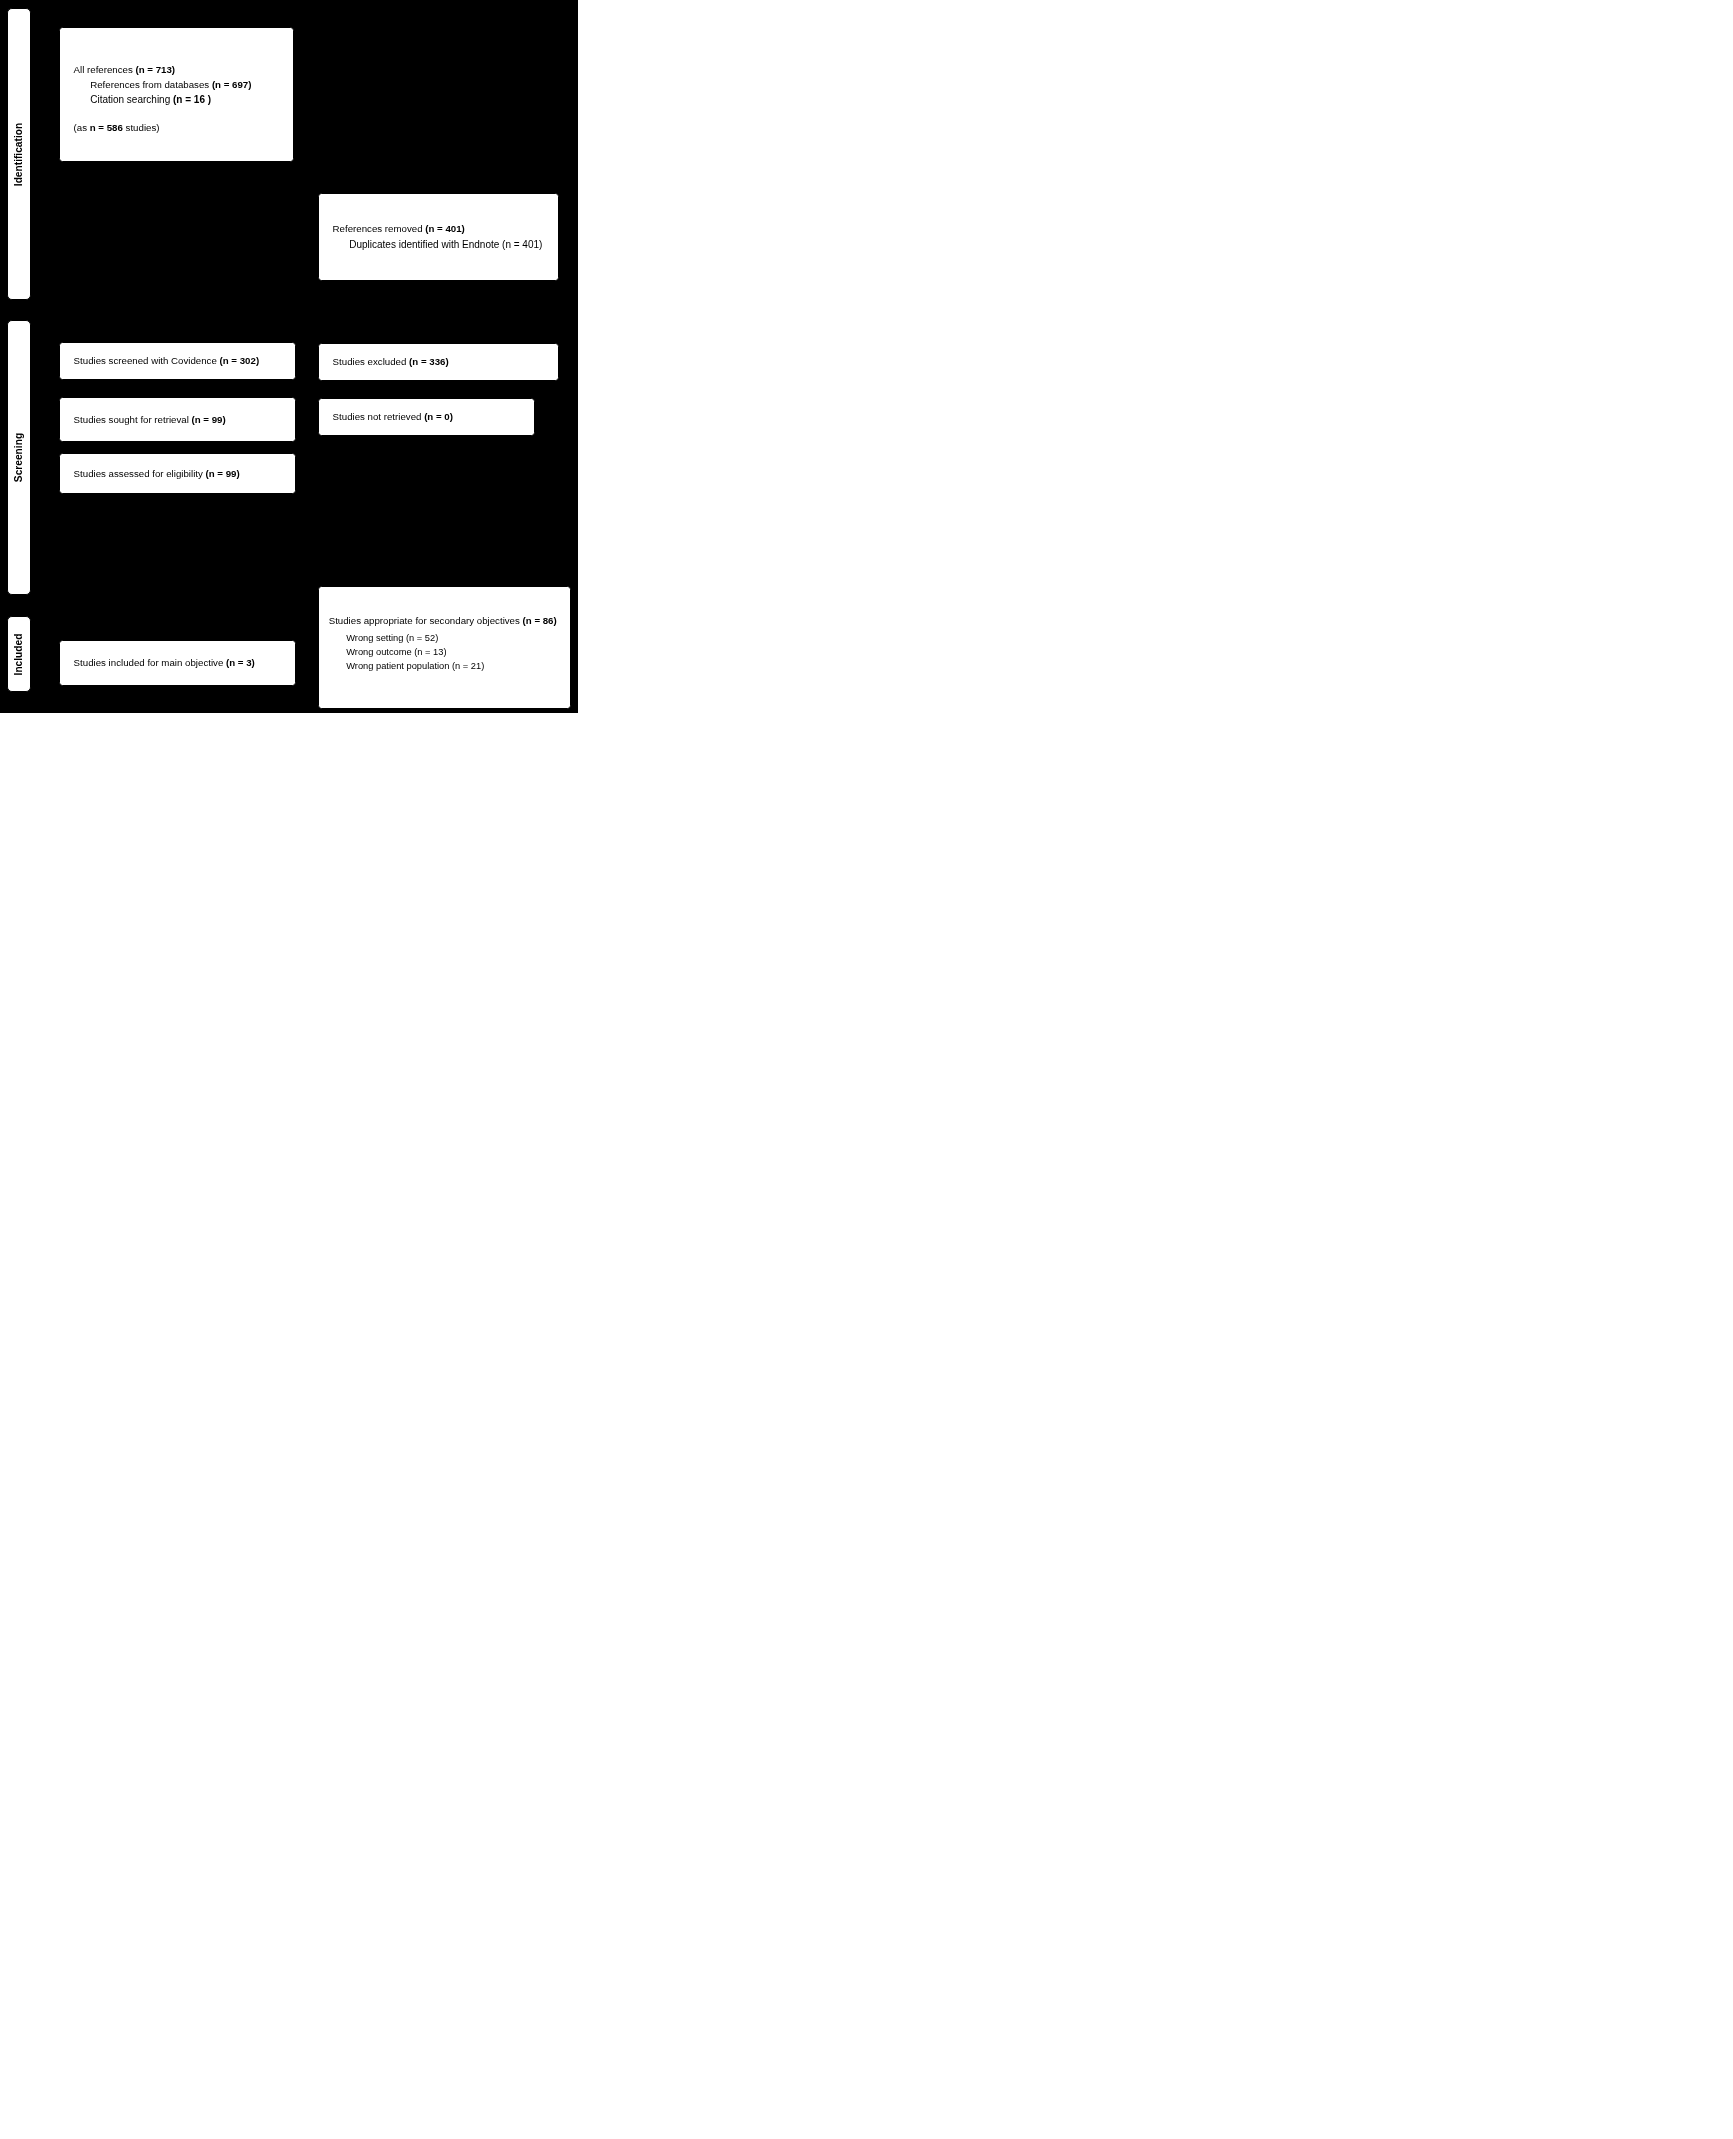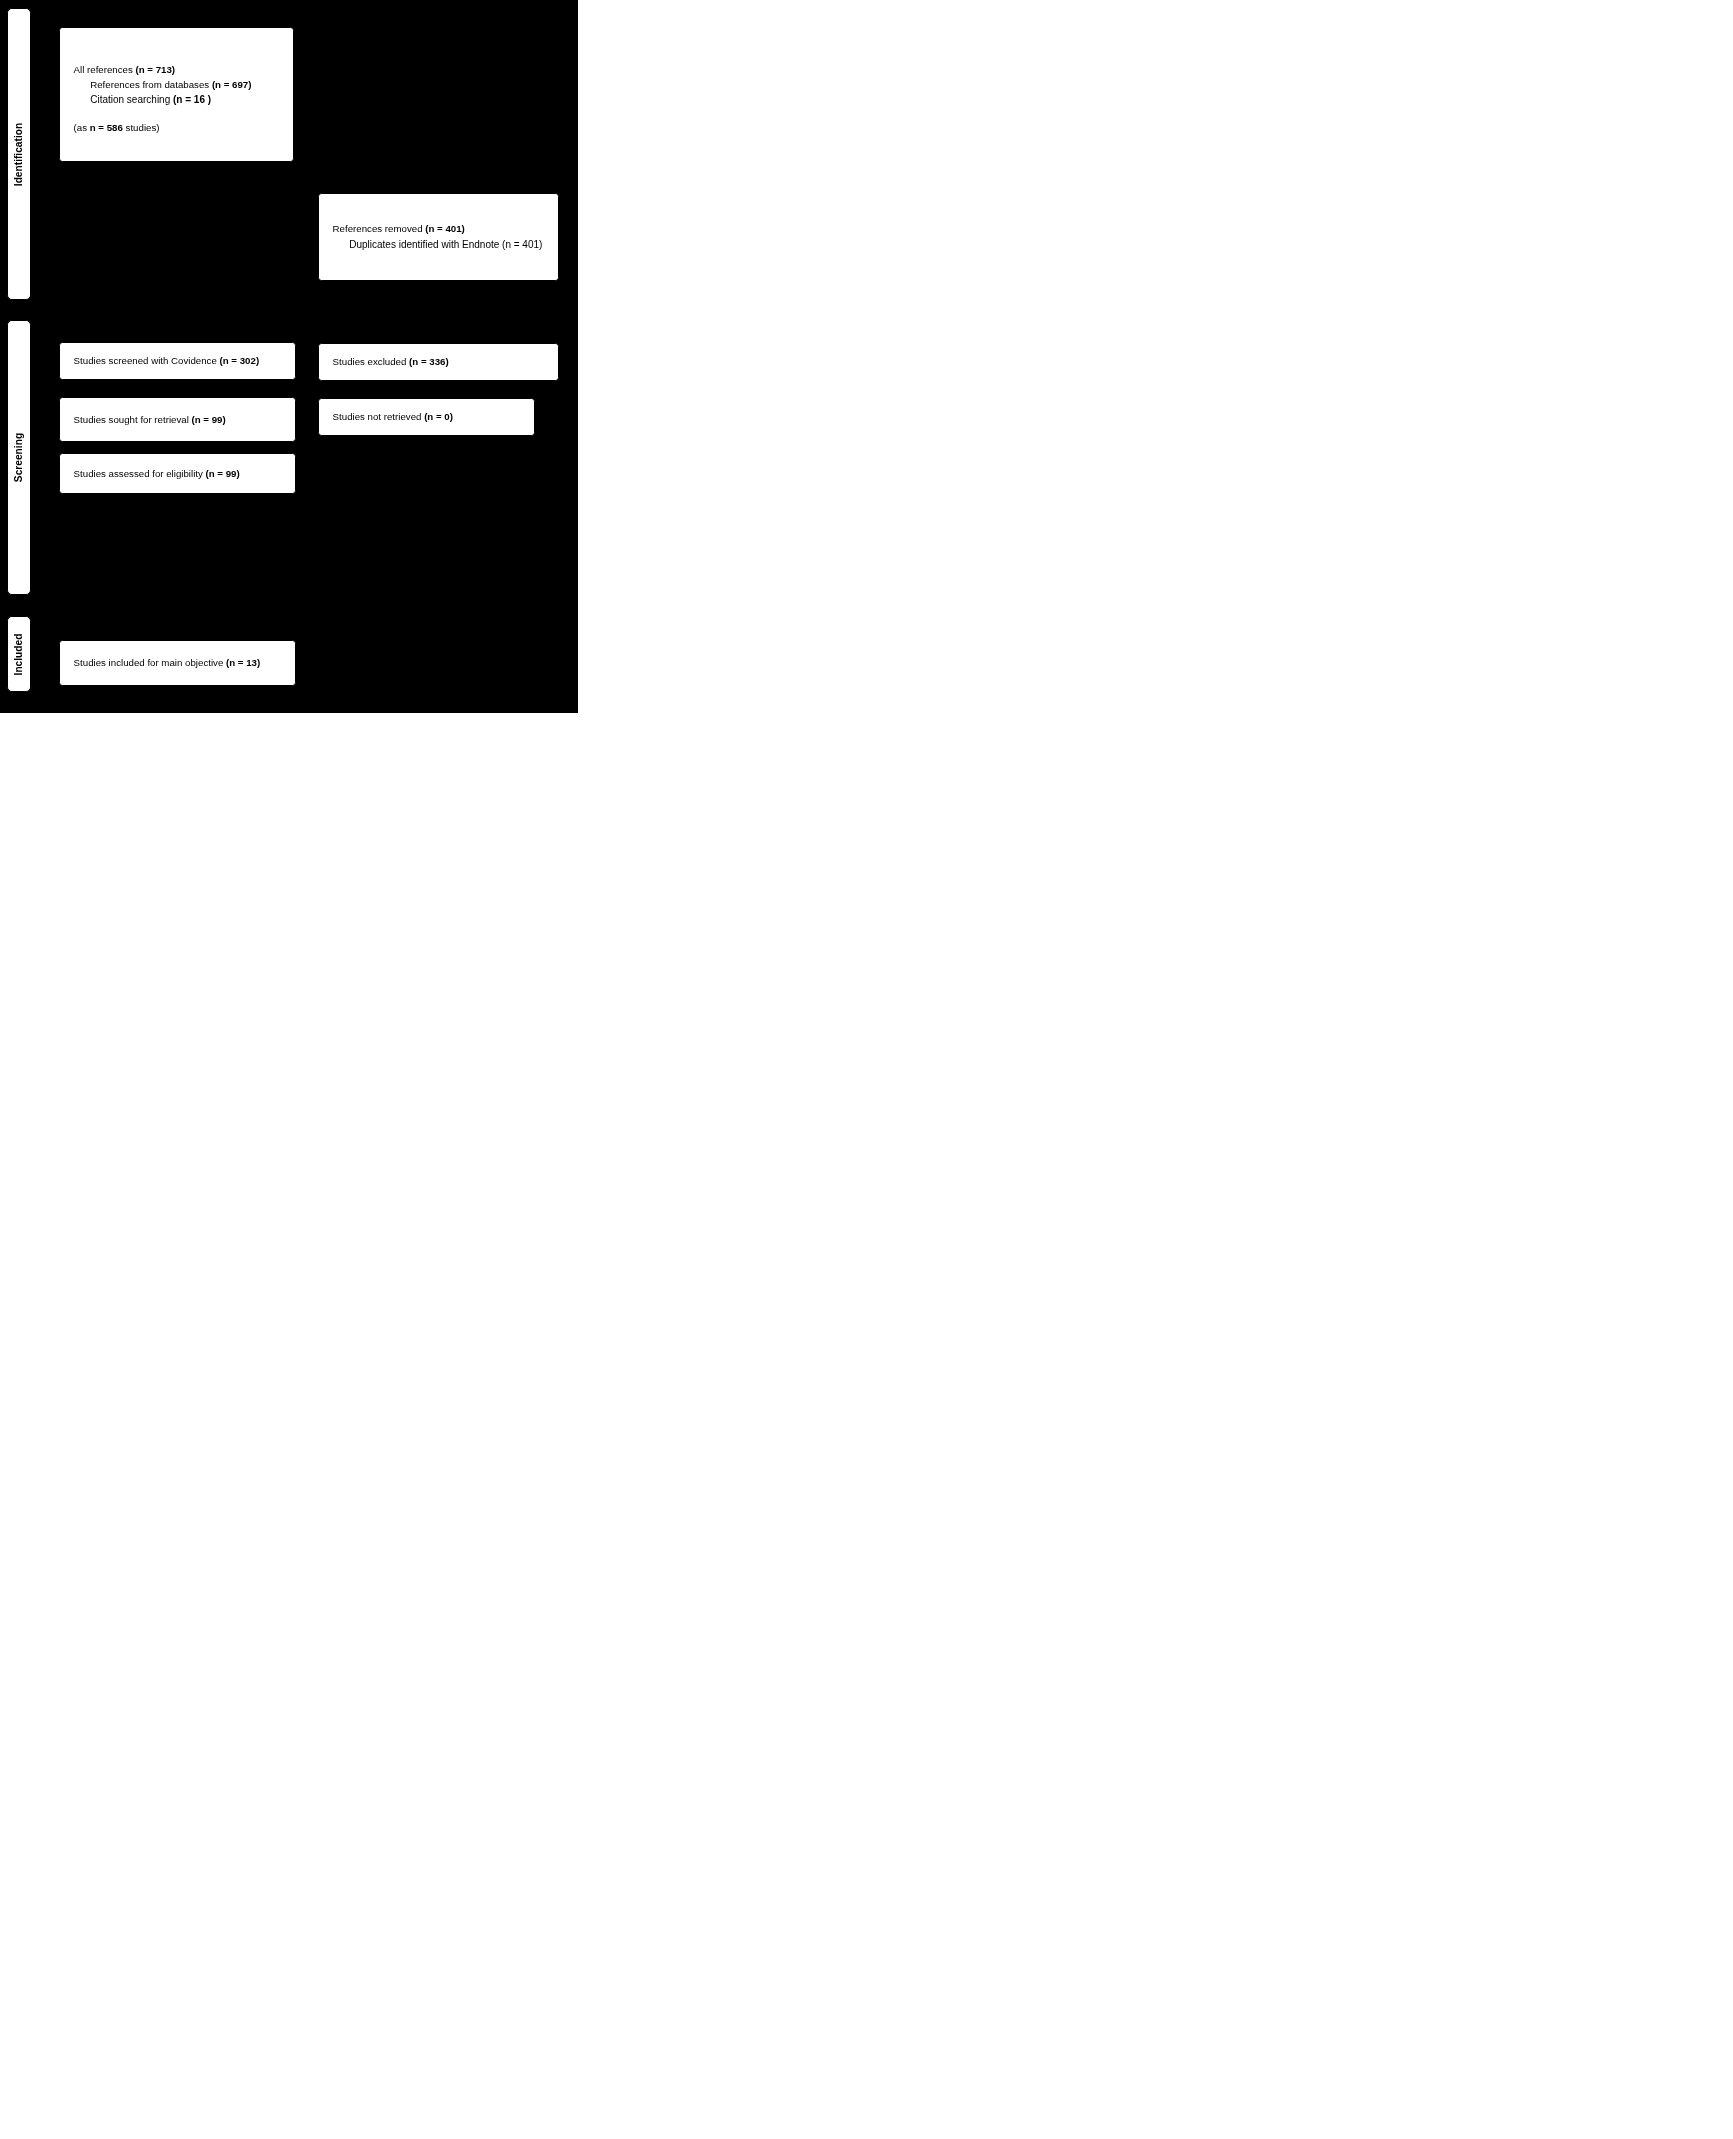--- a/index.html
+++ b/index.html
@@ -155,18 +155,24 @@
 
   <div class="flow-box" style="left:318px; top:398px; width:217px; height:38px;">
     <div class="line"><span>Studies not retrieved </span><b>(n = 0)</b></div>
   </div>
 
   <div class="flow-box" style="left:59px; top:453px; width:237px; height:41px;">
     <div class="line"><span>Studies assessed for eligibility </span><b>(n = 99)</b></div>
   </div>
 
   <div class="flow-box" style="left:59px; top:640px; width:237px; height:46px;">
-    <div class="line"><span>Studies included for main objective </span><b>(n = 13)</b></div>
+    <div class="line"><span>Studies included for main objective </span><b>(n = 3)</b></div>
   </div>
 
+  <div class="flow-box box-secondary" style="left:318px; top:586px; width:253px; height:123px;">
+    <div class="line line1"><span>Studies appropriate for secondary objectives </span><b>(n = 86)</b></div>
+    <div class="line indent sub2"><span>Wrong setting (n = 52)</span></div>
+    <div class="line indent sub2"><span>Wrong outcome (n = 13)</span></div>
+    <div class="line indent sub2"><span>Wrong patient population (n = 21)</span></div>
+  </div>
 
 </div>
 
 
 </body></html>

